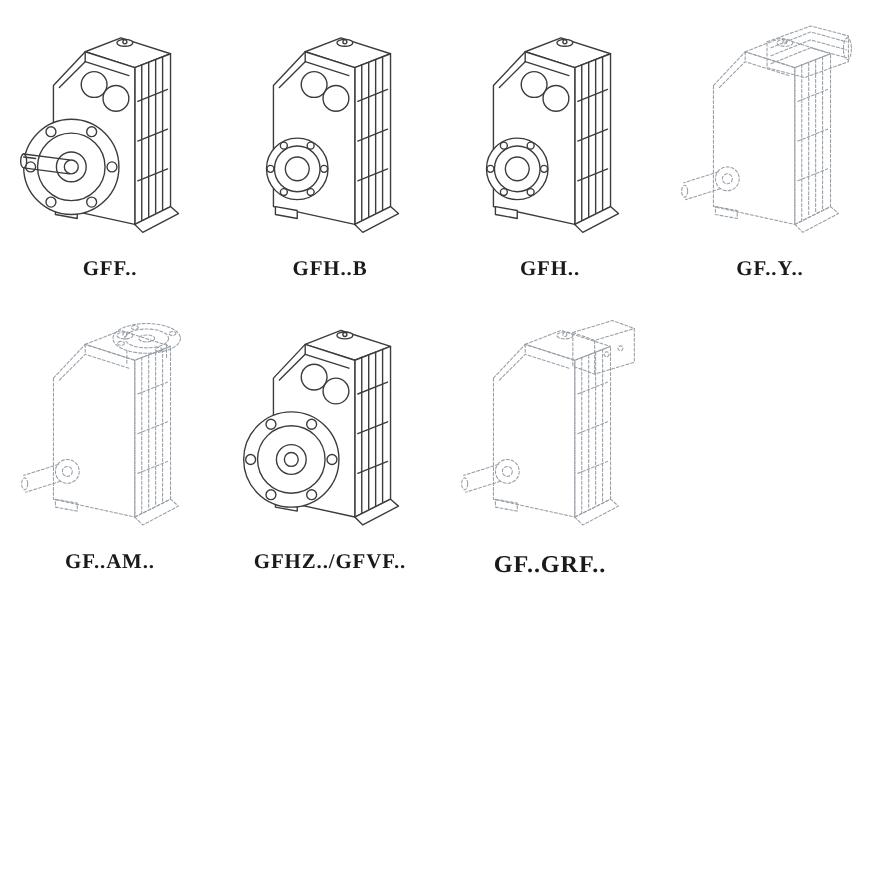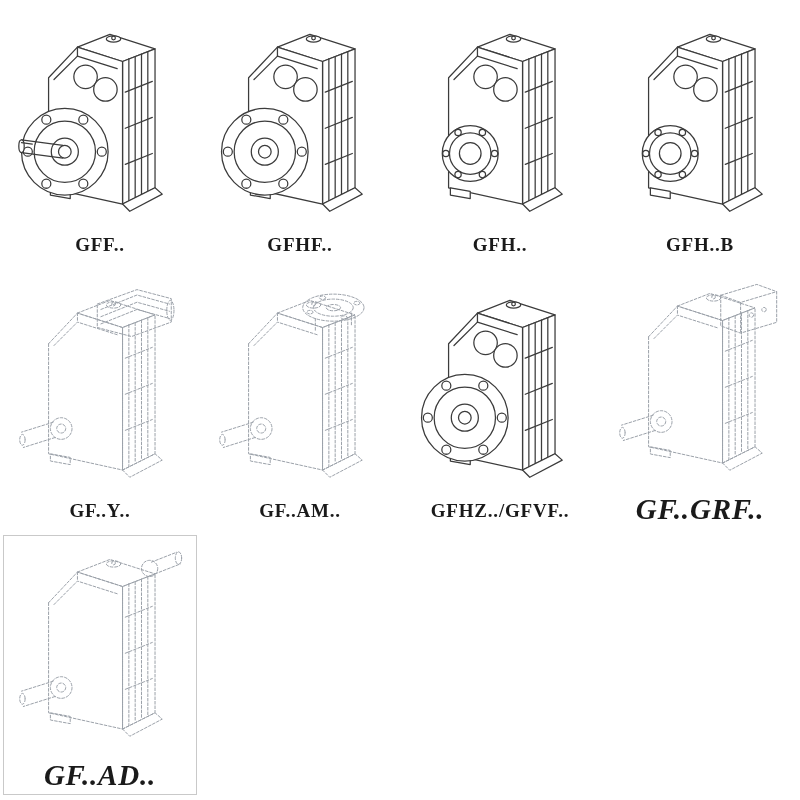--- a/index.html
+++ b/index.html
@@ -17,21 +17,21 @@
   }
   .cell svg.drawing{width:176px;height:212px;display:block;}
   .label{
     font-weight:bold;
     font-size:19px;
     letter-spacing:0.8px;
     color:#1a1a1a;
     margin:2px 0 10px 0;
     white-space:nowrap;
   }
-  .label.lg{font-size:29px;margin-bottom:6px;font-style:italic;}
+  .label.lg{font-size:22px;margin-bottom:6px;}
   
   .solid svg.drawing{stroke:#3c3c3c;stroke-width:1.4;fill:none;--ff:#ffffff;}
   
   .ghost svg.drawing{stroke:#9aa0a8;stroke-width:1.1;stroke-dasharray:3 2;fill:none;--ff:none;}
   svg *{stroke-linejoin:round;stroke-linecap:round;}
   .boxed{outline:1px solid #c9c9c9;outline-offset:-4px;}
   .defs{position:absolute;width:0;height:0;}
 </style>
 </head>
 <body>
@@ -147,45 +147,37 @@
       <use href="#sym-housing"></use>
         <use href="#sym-topcircles"></use>
         <use href="#sym-flange"></use>
         <use href="#sym-shaft"></use>
     </svg>
     <figcaption class="label">GFF..</figcaption>
   </figure>
 
 
 
-  <figure class="cell solid">
-    <svg class="drawing" viewBox="0 0 190 235">
-      <use href="#sym-housing"></use>
-        <use href="#sym-topcircles"></use>
-        <use href="#sym-flange"></use>
-    </svg>
-    <figcaption class="label">GFHF..</figcaption>
-  </figure>
 
   <figure class="cell solid">
     <svg class="drawing" viewBox="0 0 190 235">
       <use href="#sym-housing"></use>
         <use href="#sym-topcircles"></use>
         <use href="#sym-boss"></use>
     </svg>
+    <figcaption class="label">GFH..B</figcaption>
+  </figure>
+
+  <figure class="cell solid">
+    <svg class="drawing" viewBox="0 0 190 235">
+      <use href="#sym-housing"></use>
+        <use href="#sym-topcircles"></use>
+        <use href="#sym-boss"></use>
+    </svg>
     <figcaption class="label">GFH..</figcaption>
-  </figure>
-
-  <figure class="cell solid">
-    <svg class="drawing" viewBox="0 0 190 235">
-      <use href="#sym-housing"></use>
-        <use href="#sym-topcircles"></use>
-        <use href="#sym-boss"></use>
-    </svg>
-    <figcaption class="label">GFH..B</figcaption>
   </figure>
 
   <figure class="cell ghost">
     <svg class="drawing" viewBox="0 0 190 235">
       <use href="#sym-housing"></use>
         <use href="#sym-motor"></use>
         <use href="#sym-smallshaft"></use>
     </svg>
     <figcaption class="label">GF..Y..</figcaption>
   </figure>
@@ -211,22 +203,14 @@
 
   <figure class="cell ghost">
     <svg class="drawing" viewBox="0 0 190 235">
       <use href="#sym-housing"></use>
         <use href="#sym-adapter"></use>
         <use href="#sym-smallshaft"></use>
     </svg>
     <figcaption class="label lg">GF..GRF..</figcaption>
   </figure>
 
-  <figure class="cell ghost boxed">
-    <svg class="drawing" viewBox="0 0 190 235">
-      <use href="#sym-housing"></use>
-        <use href="#sym-shafttop"></use>
-        <use href="#sym-smallshaft"></use>
-    </svg>
-    <figcaption class="label lg">GF..AD..</figcaption>
-  </figure>
 
 </div>
 
 </body></html>

